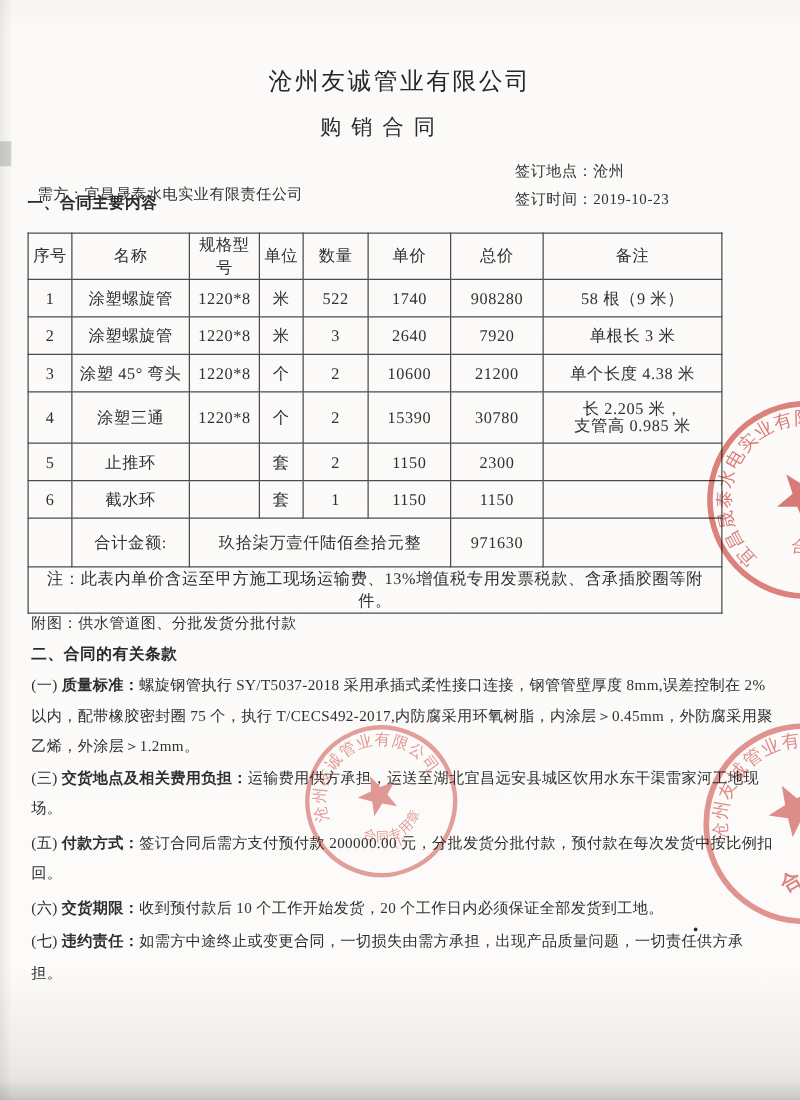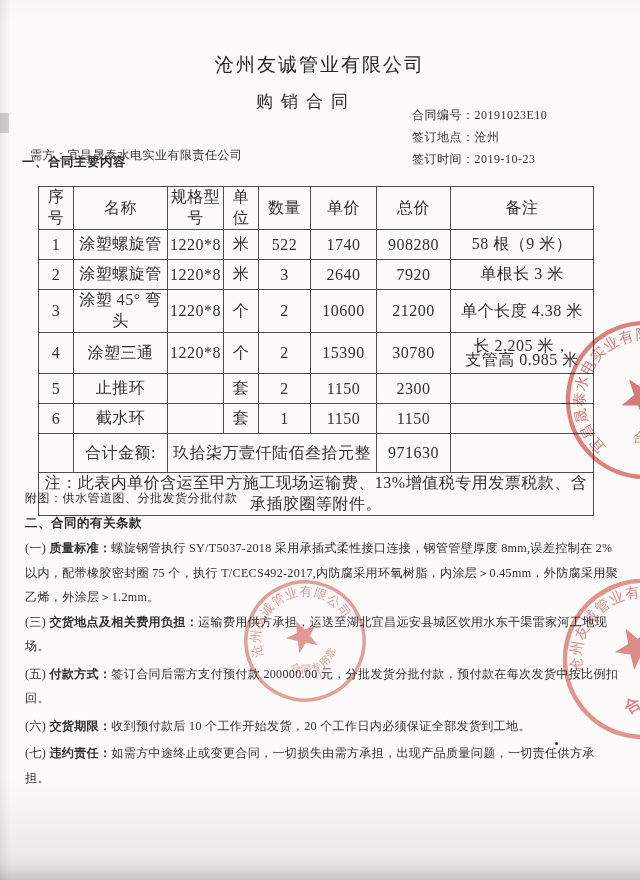--- a/index.html
+++ b/index.html
@@ -25,23 +25,23 @@
   }
   .subtitle{
     left:0;top:90px;width:612px;text-align:center;
     font-size:17px;letter-spacing:8px;color:#2a2a2a;
   }
   .meta{font-size:12px;color:#303030;letter-spacing:.5px;}
   .bold{font-weight:bold;}
   .sec-heading{font-size:12.5px;font-weight:bold;color:#2b2b2b;letter-spacing:.5px;}
 
   table.goods{
-    position:absolute;left:38px;top:186px;width:555px;
+    position:absolute;left:22px;top:186px;width:555px;
     border-collapse:collapse;table-layout:fixed;
-    font-size:16px;color:#303030;font-family:Liberation Serif, serif;
+    font-size:13px;color:#303030;font-family:Liberation Serif, serif;
   }
   table.goods td,table.goods th{
     border:1px solid #4c4c4c;
     text-align:center;vertical-align:middle;
     padding:0 2px;font-weight:normal;
     overflow:hidden;letter-spacing:.5px;
   }
   tr.hrow{height:36px;} tr.drow{height:30px;} tr.drow4{height:41px;}
   tr.trow{height:39px;} tr.nrow{height:28px;}
   td.note-cell{text-align:left;padding-left:6px;letter-spacing:.3px;}
@@ -71,23 +71,20 @@
 
 <div class="page">
 
   <div class="abs title">沧州友诚管业有限公司</div>
   <div class="abs subtitle">购销合同</div>
 
   <div class="abs meta" style="left:30px;top:147px;">
     <span>需方：</span><span>宜昌晟泰水电实业有限责任公司</span>
   </div>
 
-  <div class="abs meta" style="left:412px;top:107px;">
-    <span>合同编号：</span><span>20191023E10</span>
-  </div>
   <div class="abs meta" style="left:412px;top:129px;">
     <span>签订地点：</span><span>沧州</span>
   </div>
   <div class="abs meta" style="left:412px;top:151px;text-align:right;">
     <span>签订时间：</span><span>2019-10-23</span>
   </div>
 
   <div class="abs sec-heading" style="left:22px;top:154px;text-align:right;">一、合同主要内容</div>
 
   <table class="goods">

